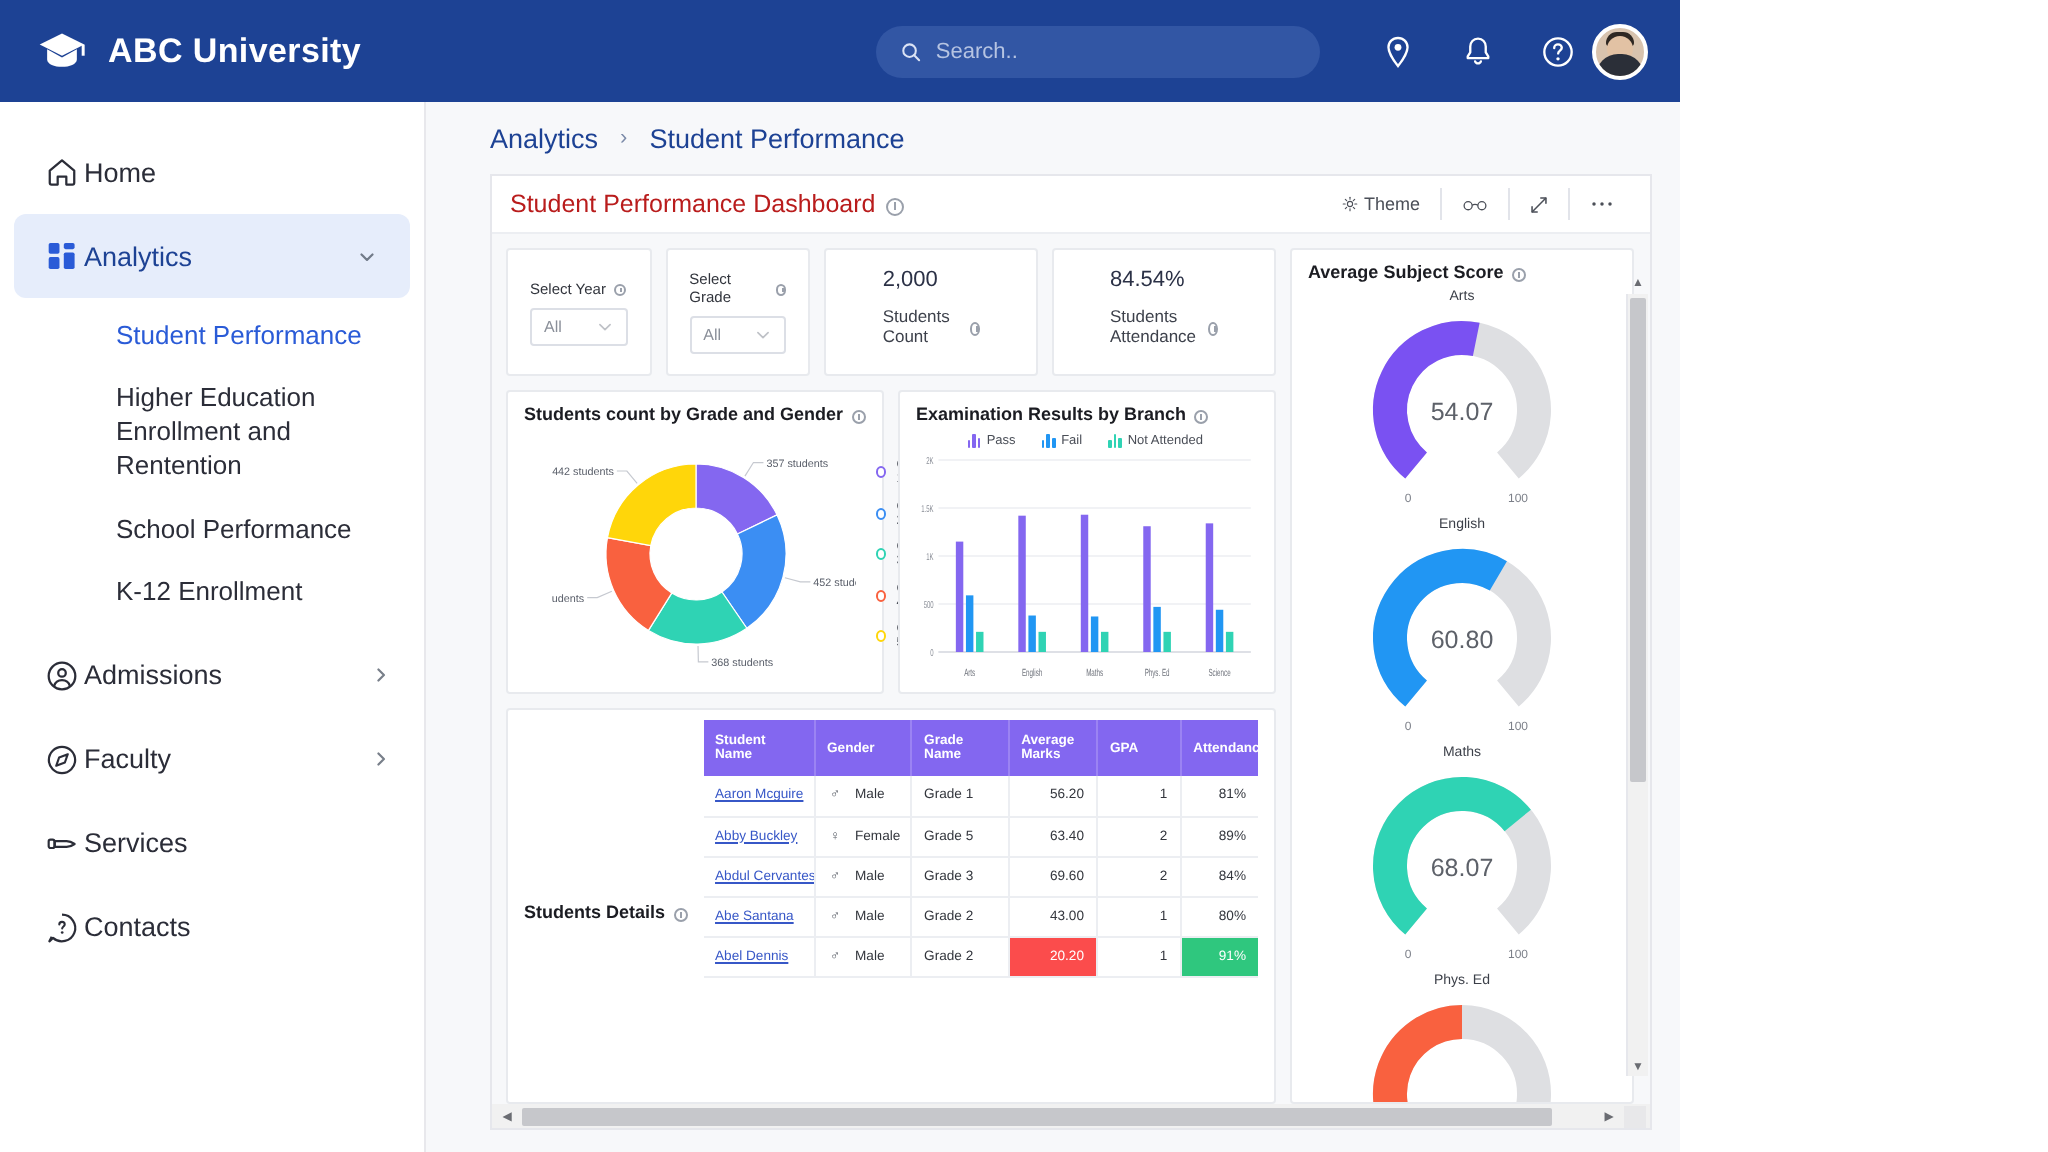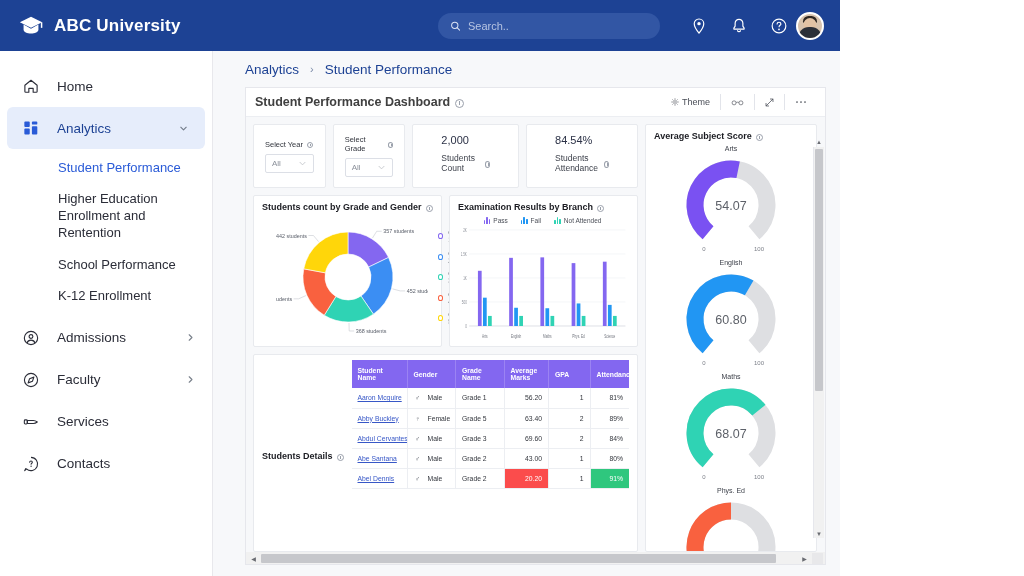--- a/index.html
+++ b/index.html
@@ -64,21 +64,21 @@
   .sidebar {
     width: 213px; min-width: 213px;
     background: #ffffff;
     border-right: 1px solid #e8e8ec;
     padding-top: 14px;
     overflow: hidden;
   }
   .nav-item {
     display: flex; align-items: center;
     height: 42px; padding: 0 16px 0 22px;
-    cursor: pointer; gap: 17px;
+    cursor: pointer; gap: 2px;
     color: #2b2d38;
     font-size: 13.5px;
   }
   .nav-item .ic { width: 18px; height: 18px; flex: none; display: block; }
   .nav-item .lbl { flex: 1; }
   .nav-item .chev { width: 11px; height: 11px; opacity: .75; }
   .nav-item.active {
     background: #e6edfb; border-radius: 6px;
     margin: 0 7px; padding-left: 15px;
     color: #1d4294; font-weight: normal;
@@ -108,21 +108,21 @@
     flex: 1; min-height: 0;
     display: flex; flex-direction: column;
     border: 1px solid #e6e7ec;
     border-bottom: none;
     position: relative;
   }
   .dash-head {
     height: 29px; display: flex; align-items: center;
     padding: 0 8px 0 9px; border-bottom: 1px solid #eceef2;
   }
-  .dash-title { font-size: 12.5px; font-weight: bold; color: #404040; text-align: center; }
+  .dash-title { font-size: 12.5px; font-weight: normal; color: #b91c1c; text-align: center; }
   .info-dot {
     display: inline-block; width: 9px; height: 9px; margin-left: 5px;
     border: 1px solid #9aa0ab; border-radius: 50%;
     position: relative; top: 1px;
   }
   .info-dot::after {
     content: ""; position: absolute; left: 3px; top: 1.5px;
     width: 1px; height: 4px; background: #9aa0ab;
   }
   .dash-tools { margin-left: auto; display: flex; align-items: center; gap: 0; }

